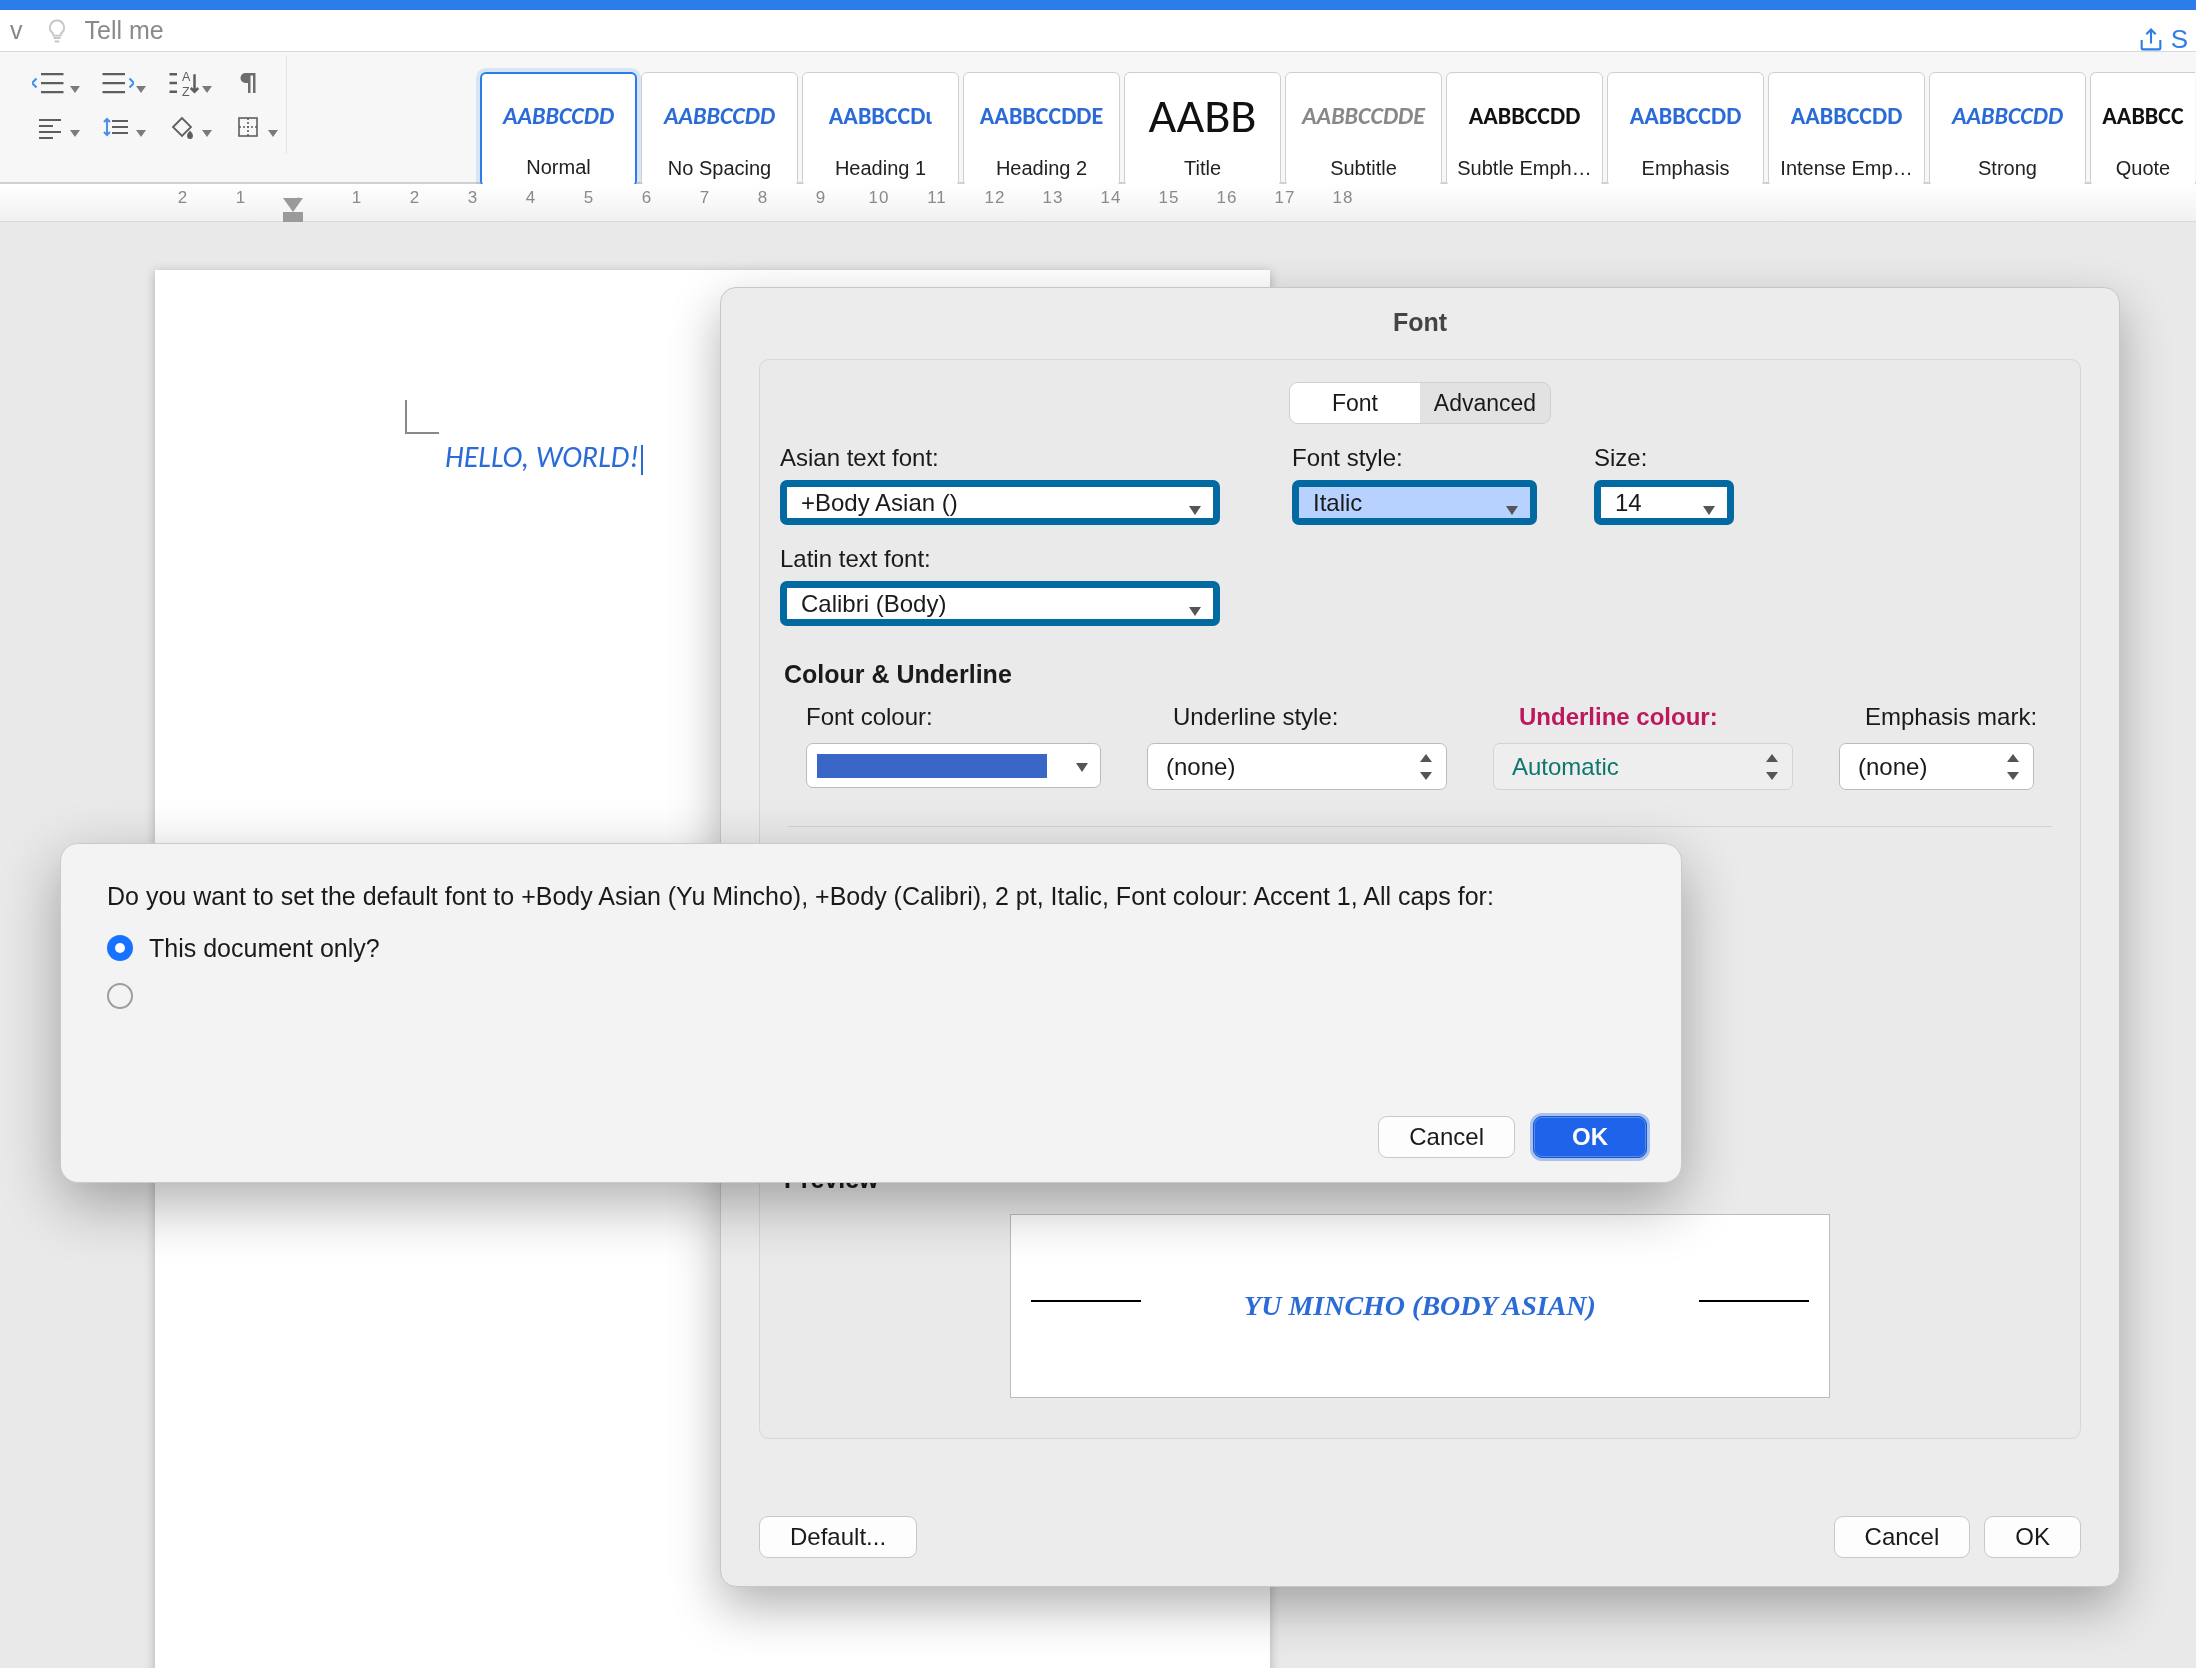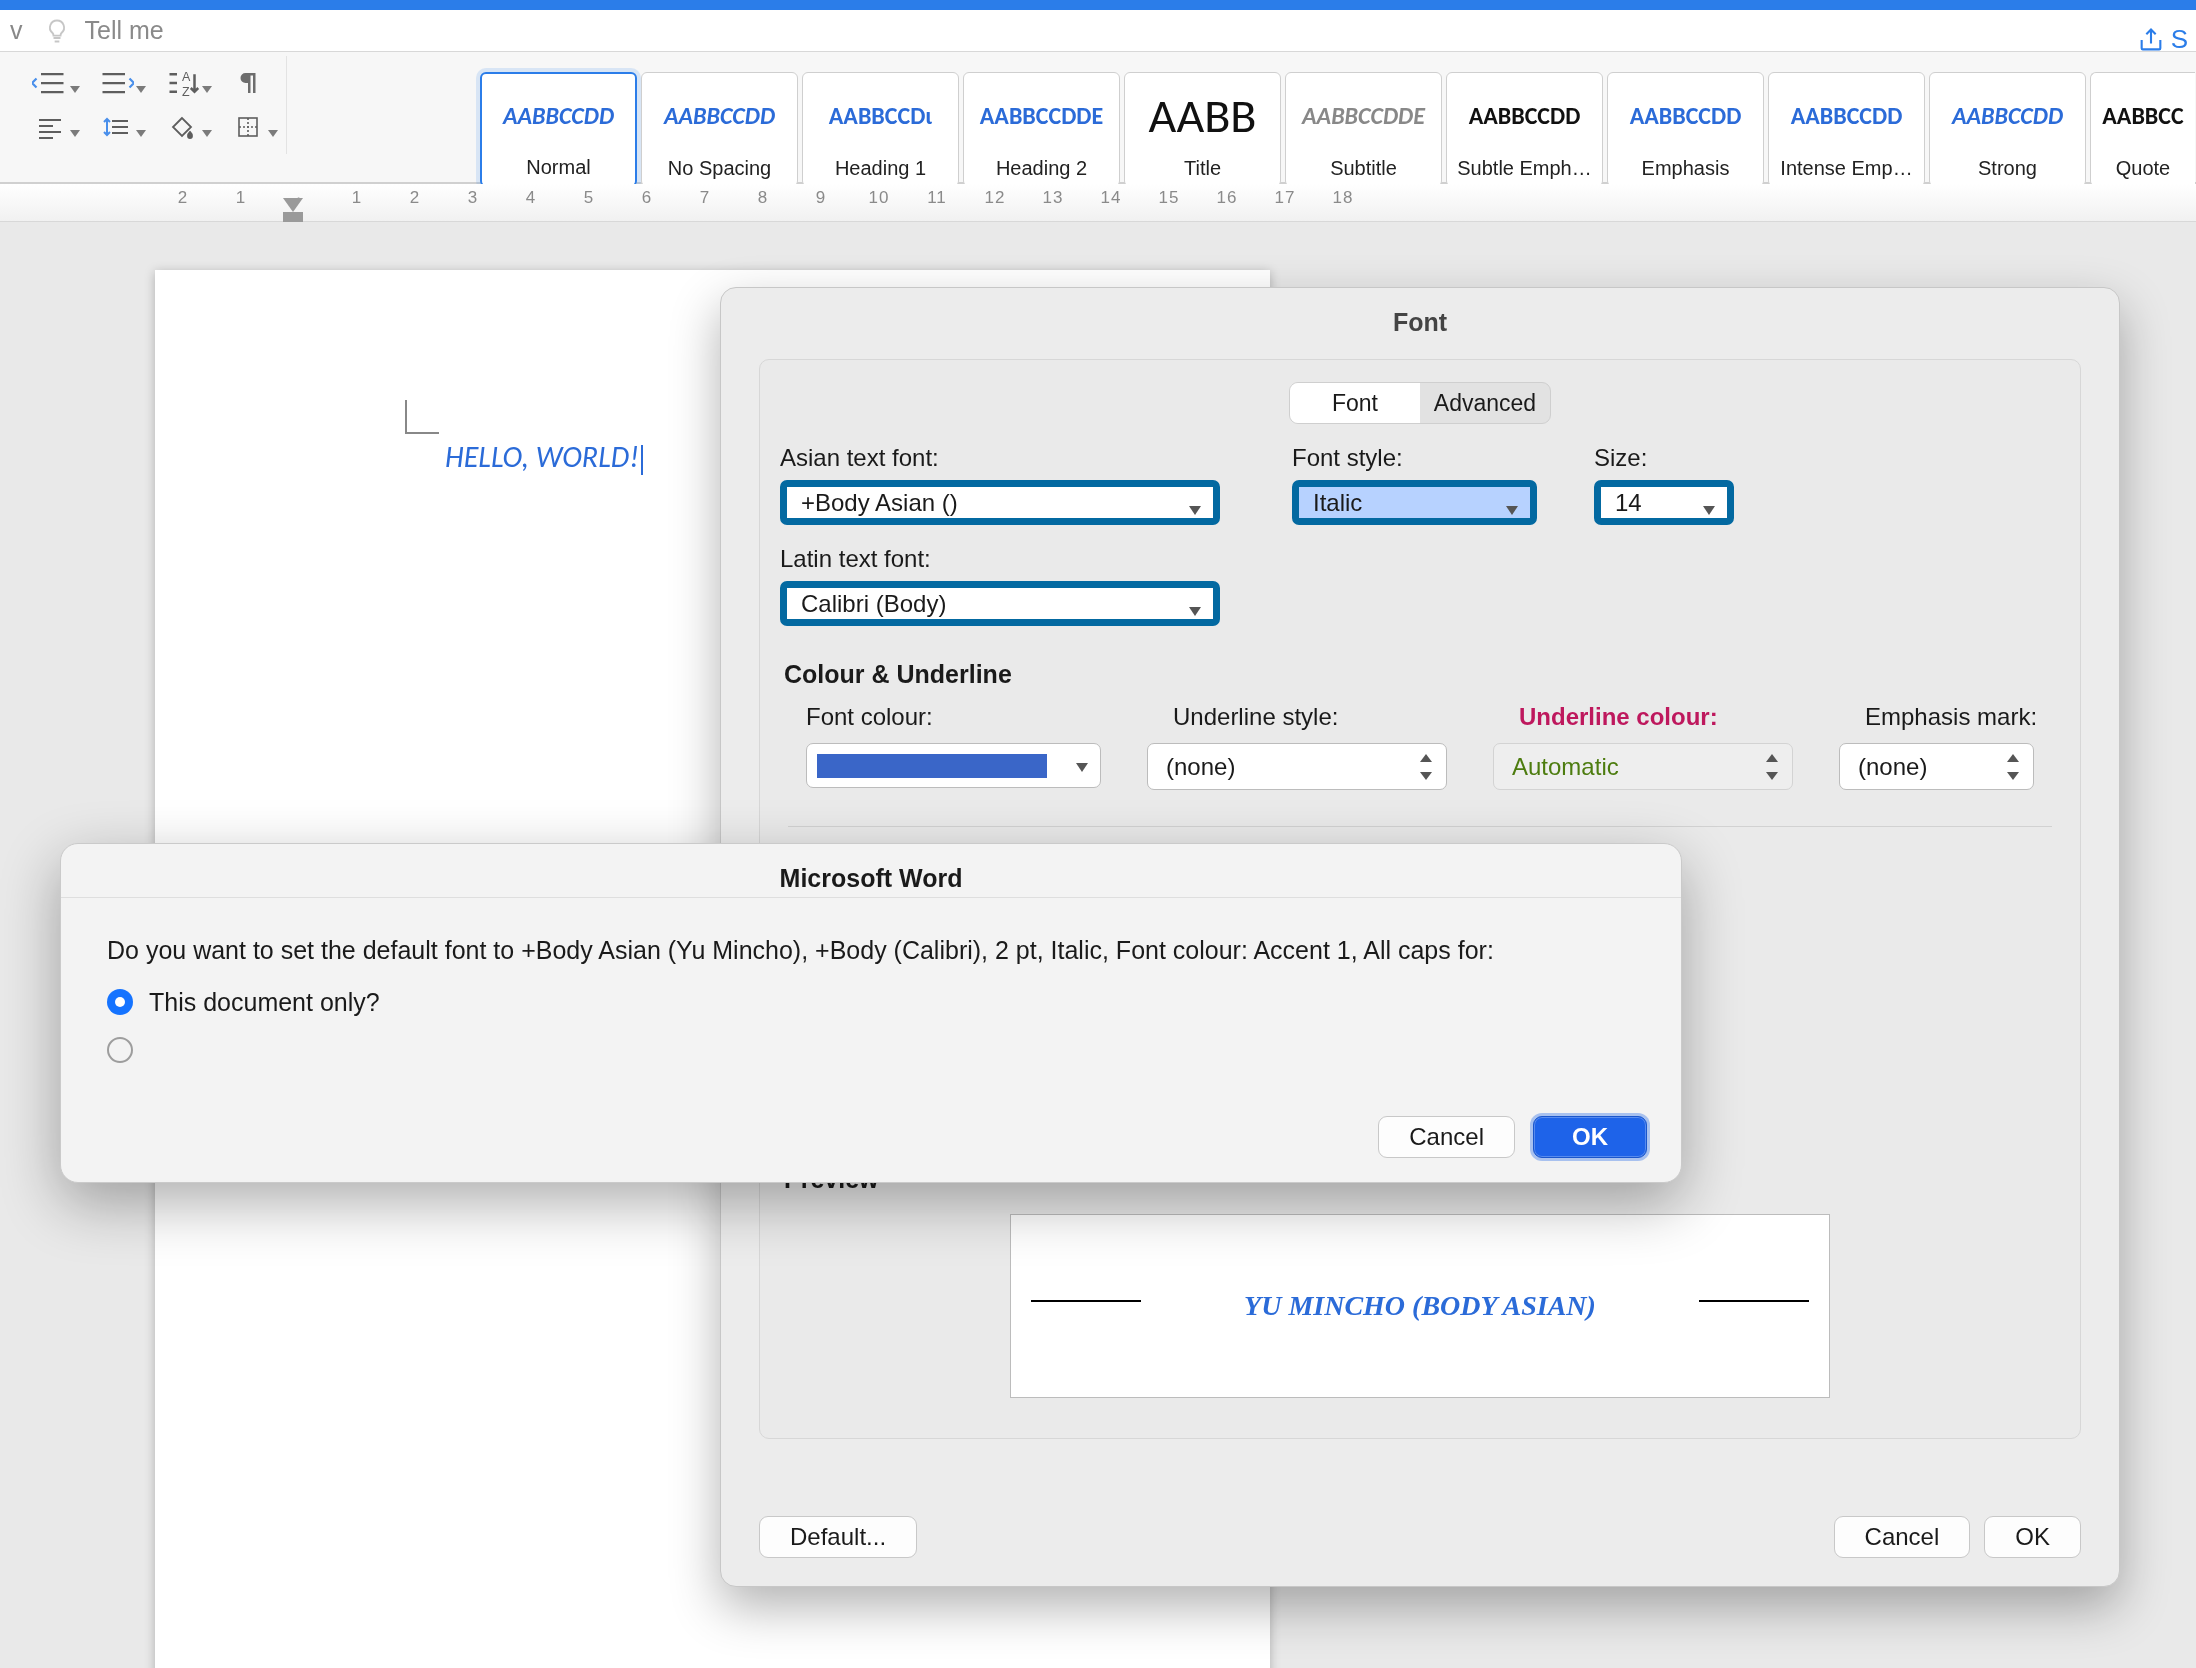--- a/index.html
+++ b/index.html
@@ -65,21 +65,21 @@
     .section-h{ font-size:25px; font-weight:700; margin:34px 0 8px 4px;}
 
     .colour-row{ display:flex; gap:46px; align-items:flex-start; margin-top:14px;}
     .col-label{ font-size:24px; margin:0 0 12px 26px;}
     .col-label.dim{ color:#be185d;font-weight:bold;}
     .color-dd{ width:295px; height:45px; background:#fff;border:1px solid #bcbcbc;border-radius:7px;display:flex;align-items:center;padding:0 40px 0 10px;position:relative;cursor:pointer;}
     .color-dd .swatch{ width:230px; height:24px; background:#3a66c8;}
     .color-dd:after{content:"";position:absolute;right:12px;top:19px;border-left:6px solid transparent;border-right:6px solid transparent;border-top:9px solid #555;}
     .sel-updown{ width:300px; height:47px; background:#fff;border:1px solid #bcbcbc;border-radius:7px;display:flex;align-items:center;padding:0 46px 0 18px;position:relative;font-size:24px;cursor:pointer;}
     .sel-updown.sm{width:195px;}
-    .sel-updown.disabled{ background:#eee;color:#4d7c0f;border-color:#d3d3d3;}
+    .sel-updown.disabled{ background:#eee;color:#0f766e;border-color:#d3d3d3;}
     .sel-updown:after{content:"";position:absolute;right:14px;top:10px;width:14px;height:26px;background:
       linear-gradient(#555,#555) left 0 top 3px/12px 2px no-repeat,
       radial-gradient(#555 40%,transparent 41%);}
     .updown-caret{position:absolute; right:12px; top:8px; width:16px; height:30px;}
     .updown-caret:before,.updown-caret:after{content:"";position:absolute;left:2px;border-left:6px solid transparent;border-right:6px solid transparent;}
     .updown-caret:before{top:2px;border-bottom:8px solid #555;}
     .updown-caret:after{bottom:2px;border-top:8px solid #555;}
     .sel-updown:after{display:none;}
 
     .divider{ height:1px; background:#d2d2d2; margin:28px 8px;}
@@ -356,21 +356,20 @@
   <div class="fd-footer">
     <div class="btn">Default...</div>
     <div class="right">
       <div class="btn">Cancel</div>
       <div class="btn">OK</div>
     </div>
   </div>
 </div>
 
 <div class="sheet">
-  <div class="sheet-title">Microsoft Word</div>
   <div class="sheet-body">
     <div>Do you want to set the default font to +Body Asian (Yu Mincho), +Body (Calibri), 2 pt, Italic, Font colour: Accent 1, All caps for:</div>
     <div class="radio-row">
       <span class="radio checked"></span>
       <span>This document only?</span>
     </div>
     <div class="radio-row">
       <span class="radio"></span>
     </div>
   </div>

